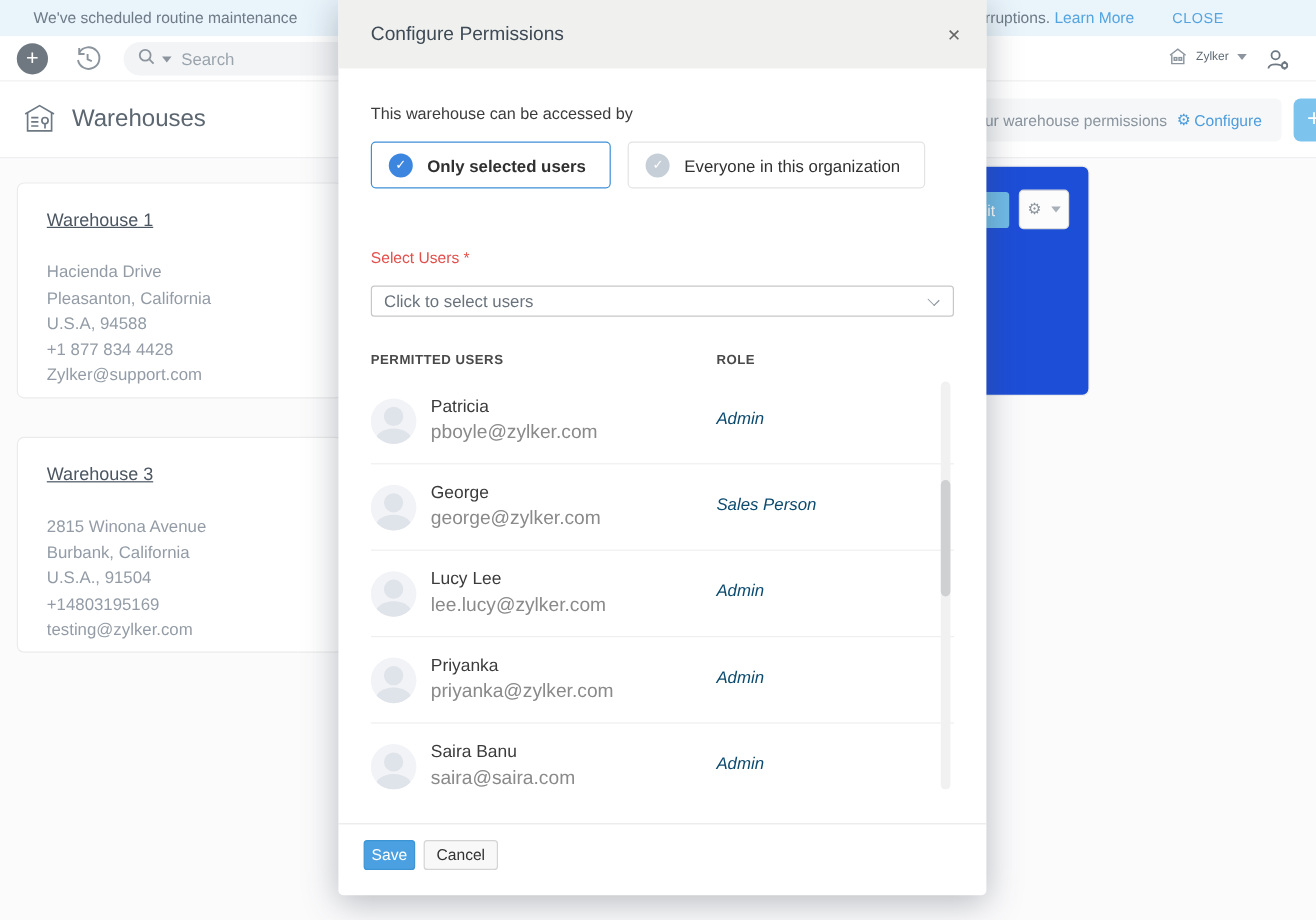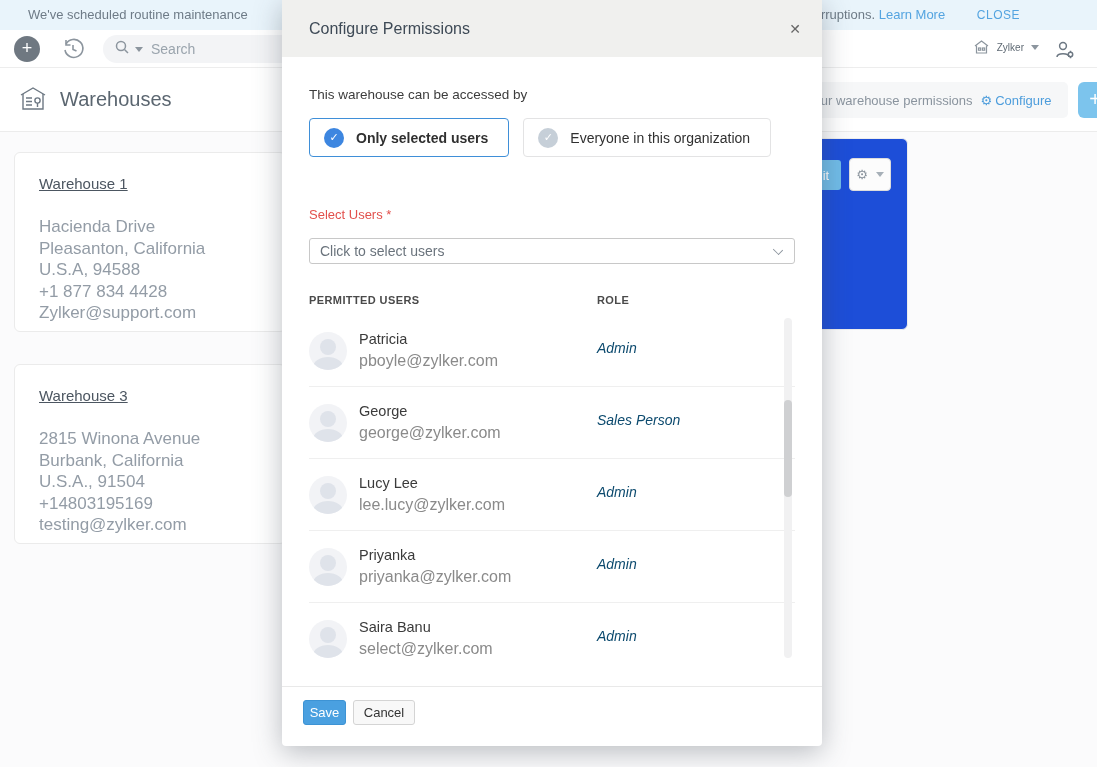--- a/index.html
+++ b/index.html
@@ -35,21 +35,21 @@
   .perm-text { font-size:13px; color:#8a949e; }
   .configure-link { margin-left:8px; font-size:13px; color:#4d9ddc; cursor:pointer; display:flex; align-items:center; }
   .gear-glyph { font-family:"DejaVu Sans", sans-serif; font-size:13px; margin-right:3px; }
   .new-btn { position:absolute; left:1078px; top:14px; width:34px; height:36px; background:#7cc4ed; border-radius:6px; color:#fff; font-size:20px; text-align:center; line-height:34px; cursor:pointer; }
 
   
   .content { position:absolute; left:0; top:132px; width:1097px; height:635px; background:#fbfbfc; }
   .wh-card { position:absolute; left:14px; width:272px; height:180px; background:#fff; border:1px solid #ebebeb; border-radius:6px; padding:22px 24px; cursor:pointer; }
   .wh-card.c1 { top:20px; } .wh-card.c2 { top:232px; }
   .wh-title { font-size:15px; color:#4c5661; font-weight:500; margin-bottom:24px;text-decoration:underline; }
-  .wh-line { font-size:17px; color:#939ca6; line-height:21.5px; }
+  .wh-line { font-size:14px; color:#939ca6; line-height:21.5px; }
 
   .detail-panel { position:absolute; left:760px; top:6px; width:148px; height:192px; background:#1d4ed8; border:1px solid #ededed; border-radius:6px; }
   .edit-btn { position:absolute; left:34px; top:21px; width:46px; height:30px; background:#70bce8; border:none; border-radius:3px; color:#fff; font-size:13px; cursor:pointer; }
   .gear-dd { position:absolute; left:88px; top:19px; width:42px; height:33px; background:#fcfcfc; border:1px solid #dcdcdc; border-radius:4px; color:#8c959e; font-size:13px; display:flex; align-items:center; justify-content:center; gap:5px; cursor:pointer; }
   .gear-dd .caret { border-top-color:#a7b0b8; }
 
   
   .modal { position:absolute; left:282px; top:0; width:540px; height:746px; background:#fff; border-radius:0 0 4px 4px; box-shadow:0 6px 28px rgba(60,70,80,.35); }
   .modal-header { position:absolute; left:0; top:0; width:100%; height:57px; background:#f0f0ee; }
   .modal-title { position:absolute; left:27px; top:20px; font-size:16px; color:#3e4a56; }
@@ -267,21 +267,21 @@
           <div class="u-role">Admin</div>
         </div>
 
         <div class="u-row">
           <div class="avatar">
               <div class="head"></div>
               <div class="body"></div>
             </div>
           <div class="u-info">
             <div class="u-name">Saira Banu</div>
-            <div class="u-email">select@zylker.com</div>
+            <div class="u-email">saira@saira.com</div>
           </div>
           <div class="u-role">Admin</div>
         </div>
 
         <div class="scrollbar">
           <div class="scroll-thumb"></div>
         </div>
       </div>
     </div>
 

